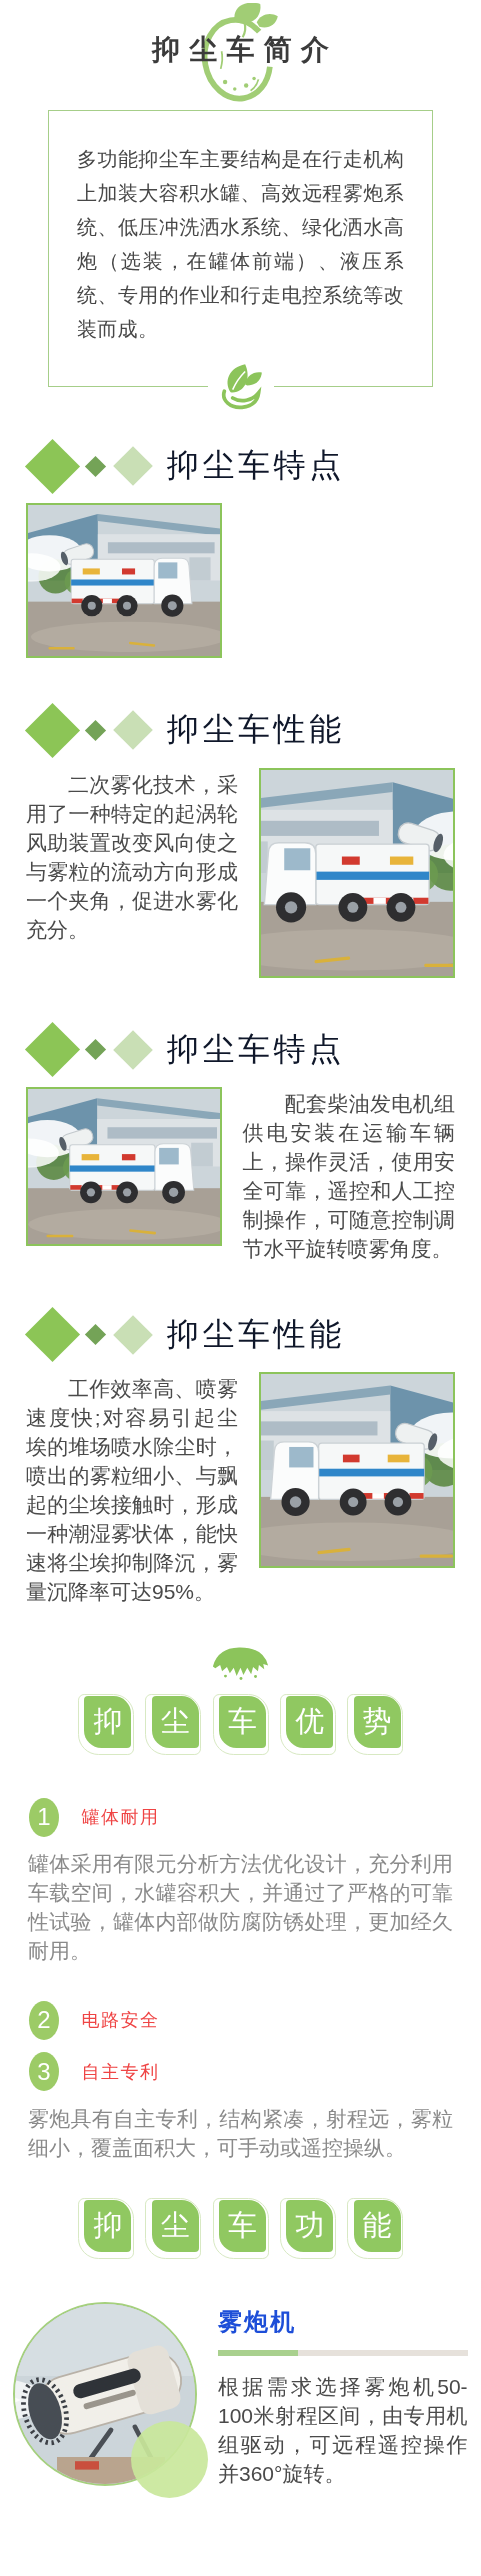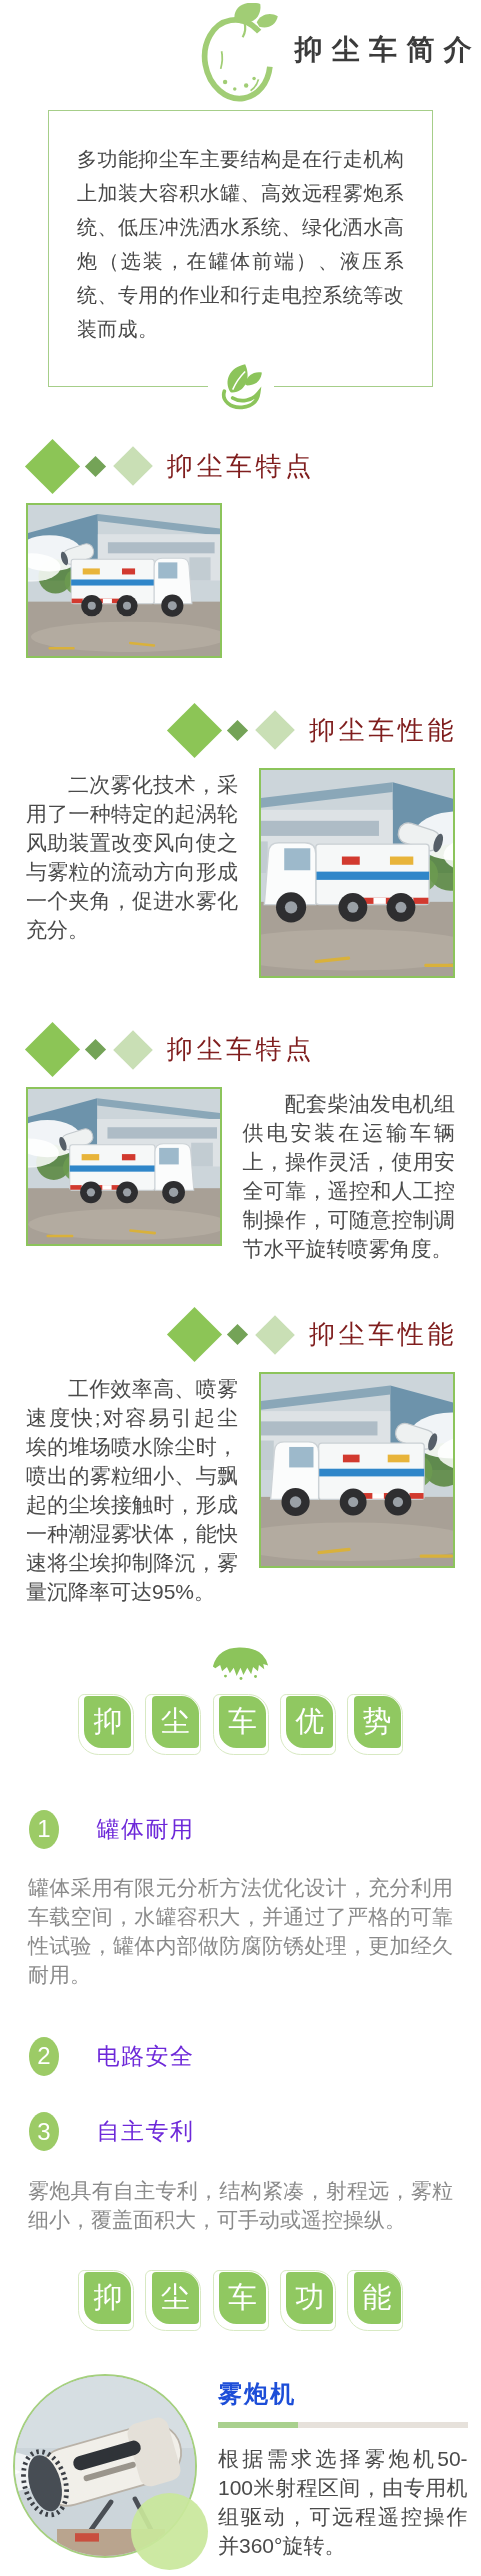--- a/index.html
+++ b/index.html
@@ -1,38 +1,38 @@
 <!DOCTYPE html>
 <html style="font-size:8.2px"><head>
 <meta charset="utf-8">
 <style>
   html,body{margin:0;padding:0;background:#ffffff;}
   .page{width:481px;margin:0 auto;background:#fff;font-family:"Liberation Sans","DejaVu Sans",sans-serif;overflow:hidden;}
 
   
   .hero{position:relative;height:103px;padding-top:7.2px;}
   .hero-logo{position:absolute;left:50%;top:3.1px;transform:translateX(-53%);width:91px;height:101px;opacity:.95;}
-  .hero-title{position:relative;z-index:2;text-align:right;margin:24px 0 0;font-size:28px;font-weight:600;
+  .hero-title{position:relative;z-index:2;text-align:center;margin:24px 0 0;font-size:28px;font-weight:600;
               color:#3b3b3b;letter-spacing:9.3px;text-indent:9.3px;}
 
   
   .intro{position:relative;width:385px;margin:0 auto 47px;border:1.5px solid #A6CE89;box-sizing:border-box;
          padding:27px 24px 36px;}
   .intro-text{margin:4px;font-size:20px;line-height:1.7;color:#474747;text-align:justify;letter-spacing:0.3px;}
   .intro-seal{position:absolute;left:50%;bottom:-31px;transform:translateX(-50%);width:66px;height:63px;
               background:#fff;display:flex;align-items:center;justify-content:center;}
 
   
   .sec-head{display:flex;align-items:center;height:64px;margin:0 27px 5.2px;}
-  .sec-head.right{justify-content:flex-end;margin-right:24px;}
+  .sec-head.right{justify-content:flex-start;margin-right:24px;}
   .d{display:inline-block;transform:rotate(45deg);flex:none;}
   .d1{width:39px;height:39px;background:#8CC556;margin:0 15.5px 0 6.2px;}
   .d2{width:15px;height:15px;background:#74A357;margin-right:16.5px;}
   .d3{width:28px;height:28px;background:#C9DFB5;margin-right:19.6px;}
-  .sec-title{margin:0;font-size:26px;font-weight:500;color:#7f1d1d;letter-spacing:3.6px;}
+  .sec-title{margin:0;font-size:32px;font-weight:500;color:#0f172a;letter-spacing:3.6px;}
 
   
   .feat-row{display:flex;align-items:flex-start;gap:20.6px;margin:0 26px 40px;}
   .feat-row.rev{flex-direction:row-reverse;gap:21px;}
   .frame{flex:none;margin:0;border:2.1px solid #8CC45B;overflow:hidden;width:192px;background:#dfe4e7;}
   .feat-text{flex:1;margin:2.1px 0 0;font-size:21px;line-height:29px;color:#4a4a4a;text-align:justify;text-indent:2em;}
 
   .scene{width:100%;height:100%;}
   .scene svg{width:100%;height:100%;display:block;}
   .scene.flip svg{transform:scaleX(-1);}
@@ -43,21 +43,21 @@
   .badge{position:relative;flex:none;width:56px;height:61px;background:#fff;border:1px solid #D8E9C3;
          border-radius:6.2px 20.6px 6.2px 20.6px;box-sizing:border-box;}
   .badge-in{position:absolute;top:1.5px;right:1.5px;width:47px;height:52px;background:#90C861;color:#fff;
             border-radius:4.1px 17.5px 4.1px 17.5px;font-style:normal;font-size:29px;display:flex;align-items:center;
             justify-content:center;font-weight:500;}
 
   
   .adv-head{display:flex;align-items:center;gap:21.6px;margin:0 0 12.4px 29px;}
   .num-badge{flex:none;width:30px;height:39px;border-radius:50%;background:#9CCB66;color:#fff;font-size:24px;
              display:flex;align-items:center;justify-content:center;}
-  .adv-title{margin:16px;font-size:23px;font-weight:500;color:#6d28d9;letter-spacing:1.5px;}
+  .adv-title{margin:1px;font-size:18px;font-weight:500;color:#ef4444;letter-spacing:1.5px;}
   .adv-text{margin:0 28px 36px;font-size:21px;line-height:29px;color:#8a8a8a;text-align:justify;}
 
   
   .func-row{display:flex;align-items:flex-start;gap:19.6px;margin:0 13.4px 38px;}
   .photo-wrap{position:relative;flex:none;width:185px;height:185px;}
   .photo-circle{width:180px;height:180px;border-radius:50%;border:2.6px solid #A5D07E;overflow:hidden;
                 position:relative;background:#ccd5da;}
   .photo-circle .scene{position:absolute;inset:0;}
   .accent-blob{position:absolute;right:-9.3px;bottom:-11.3px;width:77px;height:77px;border-radius:50%;
                background:#C9E79B;opacity:.92;z-index:3;}

